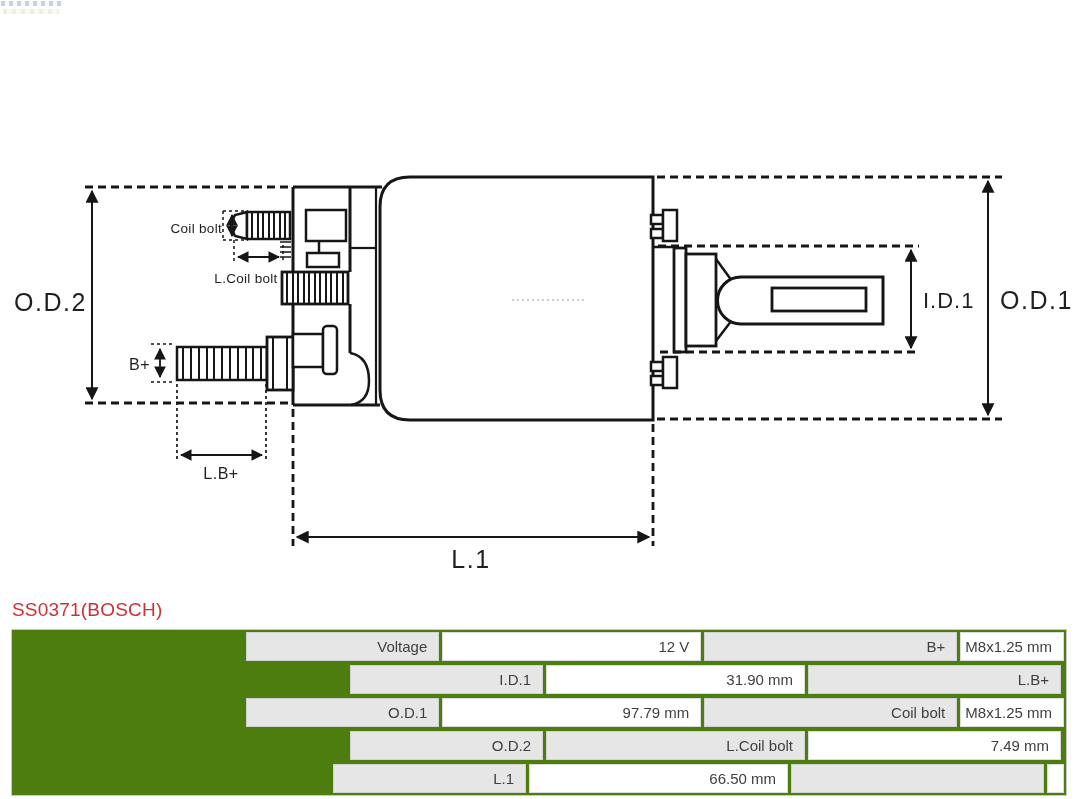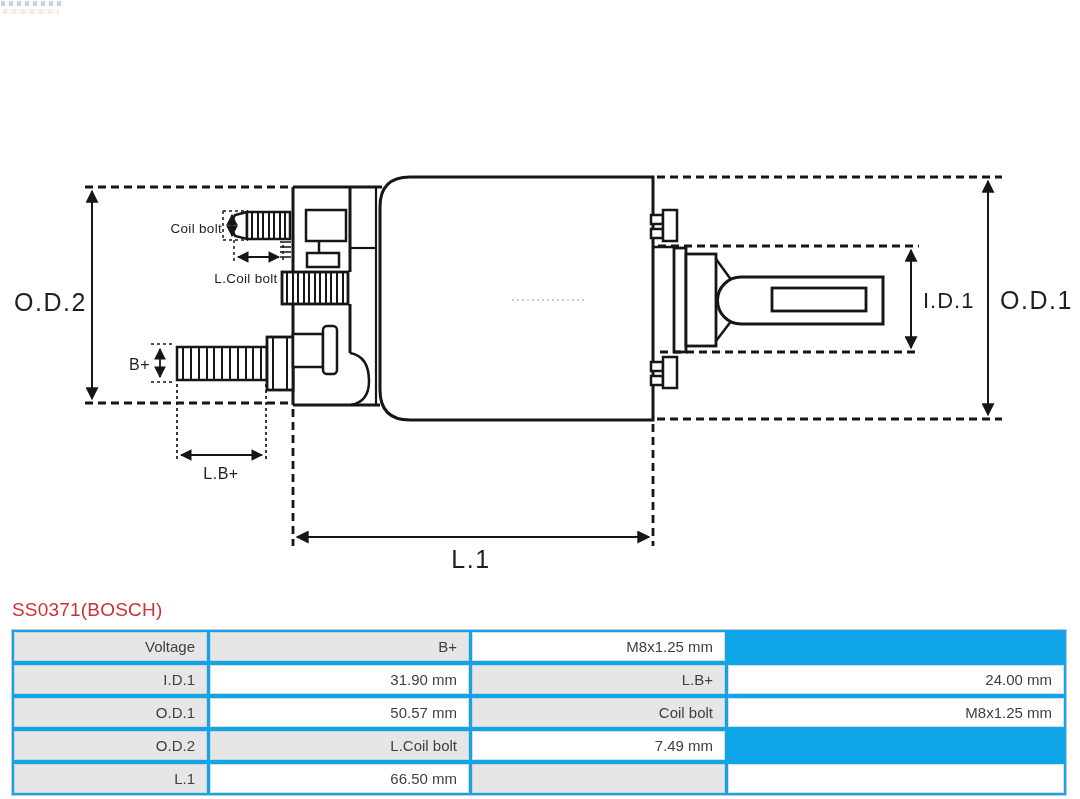--- a/index.html
+++ b/index.html
@@ -19,22 +19,22 @@
   svg.drawing text{font-family:"Liberation Sans", sans-serif;fill:#1f1f1f;}
   .dim-big{font-size:25px;letter-spacing:1.5px;}
   .dim-med{font-size:22px;letter-spacing:1px;}
   .dim-small{font-size:16px;letter-spacing:.5px;}
   .dim-tiny{font-size:13.5px;letter-spacing:.3px;}
   
   .page-title{left:12px;top:599px;font-size:19px;letter-spacing:.2px;color:#cd3035;}
   
   .spec-table{
     left:11px;top:629px;width:1056px;
-    border:1px solid #c9c9c9;background:#0ea5e9;
-    padding:2px;display:flex;flex-direction:column;gap:4px;box-sizing:border-box;
+    border:1px solid #c9c9c9;background:#4d7c0f;
+    padding:2px;display:flex;flex-direction:column;gap:4px;box-sizing:border-box;align-items:flex-end;
   }
   .spec-row{display:grid;grid-template-columns:193px 259px 253px 1fr;gap:3px;height:29px;}
   .cell{
     box-sizing:border-box;border:1px solid #dcdcdc;background:#ffffff;
     display:flex;align-items:center;justify-content:flex-end;
     padding:0 11px 0 4px;font-size:15px;color:#3f3f3f;white-space:nowrap;overflow:hidden;
   }
   .cell-label{background:#e6e6e6;border-color:#d2d2d2;}
 </style>
 </head>
@@ -157,32 +157,32 @@
     <line x1="238" y1="257" x2="279" y2="257" stroke-width="1.8" marker-start="url(#ah)" marker-end="url(#ah)"></line>
   </g>
   <text class="dim-tiny" x="246" y="283" text-anchor="middle" font-size="14">L.Coil bolt</text>
 </svg>
 
 <div class="abs page-title" style="color: rgb(205, 48, 53);">SS0371(BOSCH)</div>
 
 <div class="abs spec-table">
   <div class="spec-row">
     <div class="cell cell-label">Voltage</div>
+    <div class="cell">12 V</div>
     <div class="cell cell-label">B+</div>
     <div class="cell">M8x1.25 mm</div>
   </div>
   <div class="spec-row">
     <div class="cell cell-label">I.D.1</div>
     <div class="cell">31.90 mm</div>
     <div class="cell cell-label">L.B+</div>
-    <div class="cell">24.00 mm</div>
   </div>
   <div class="spec-row">
     <div class="cell cell-label">O.D.1</div>
-    <div class="cell">50.57 mm</div>
+    <div class="cell">97.79 mm</div>
     <div class="cell cell-label">Coil bolt</div>
     <div class="cell">M8x1.25 mm</div>
   </div>
   <div class="spec-row">
     <div class="cell cell-label">O.D.2</div>
     <div class="cell cell-label">L.Coil bolt</div>
     <div class="cell">7.49 mm</div>
   </div>
   <div class="spec-row">
     <div class="cell cell-label">L.1</div>

